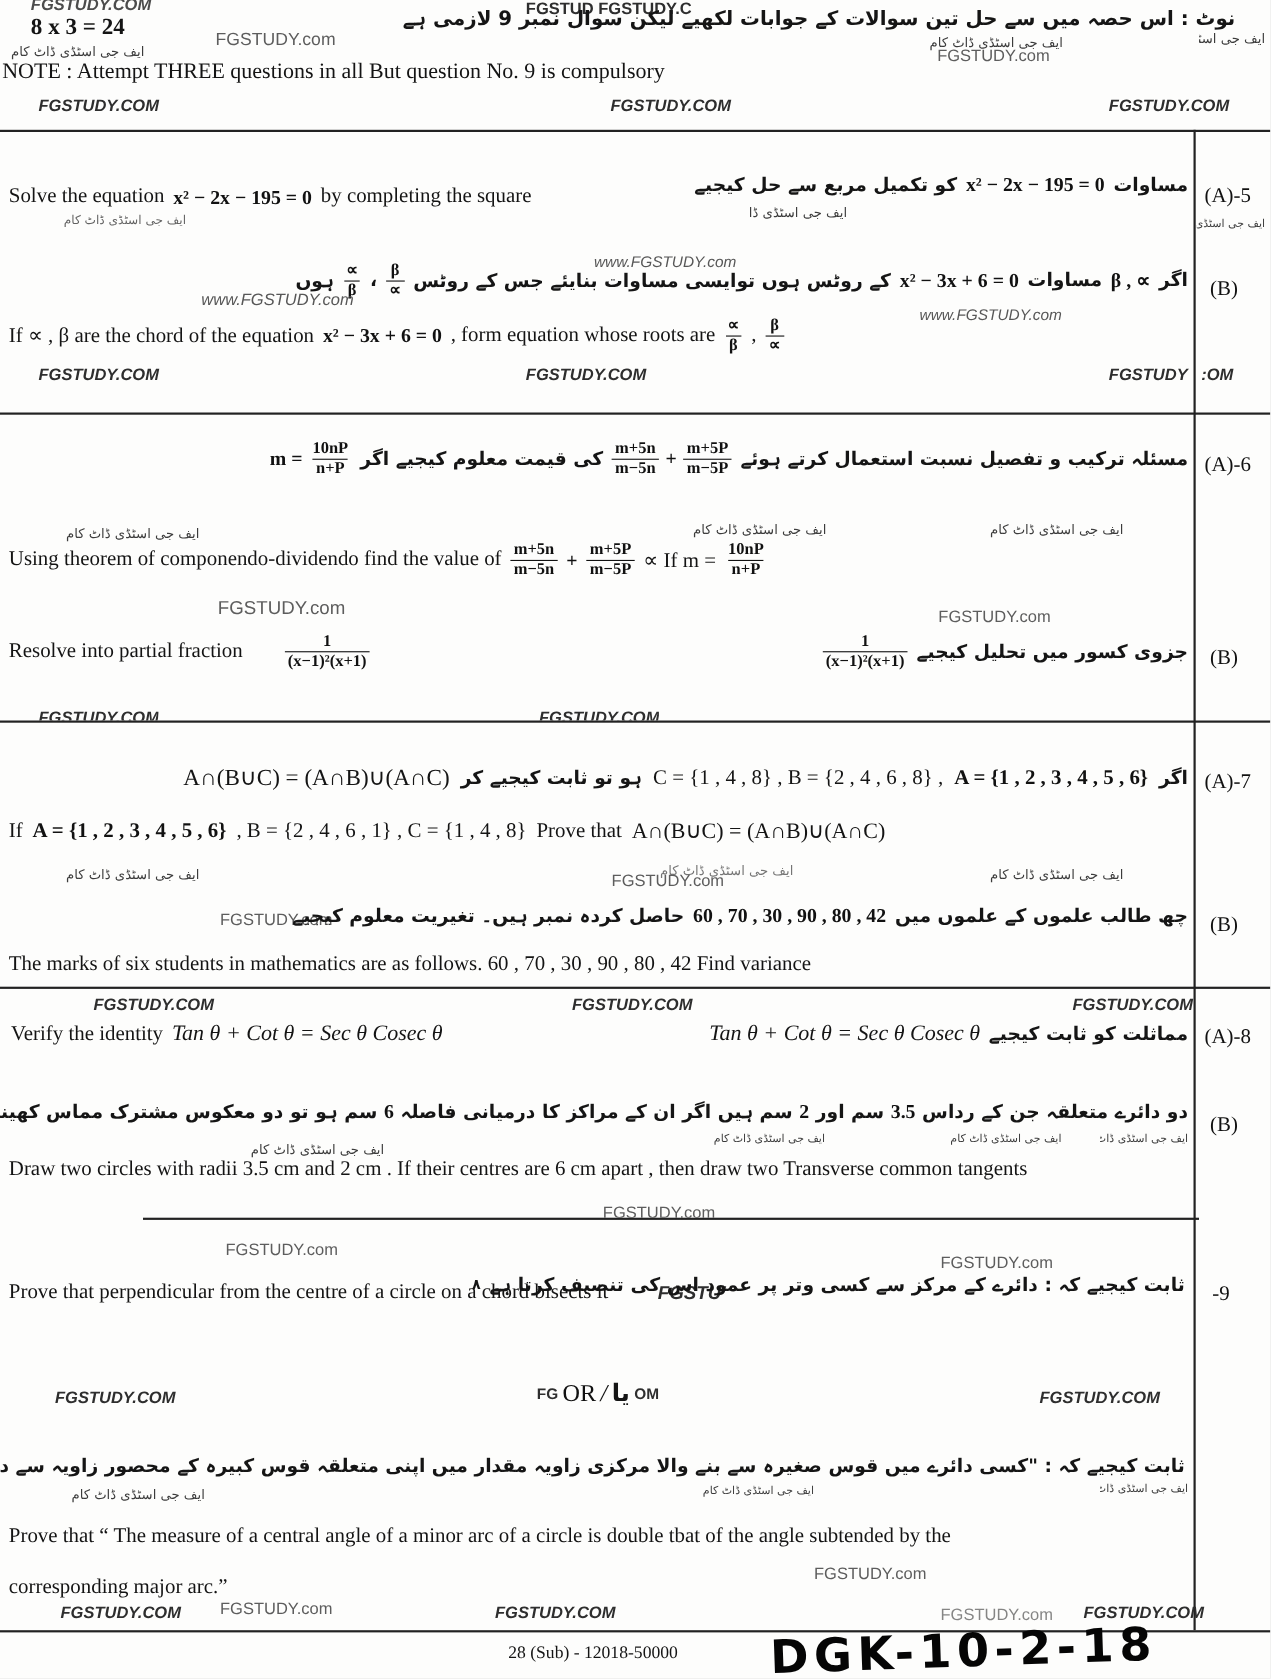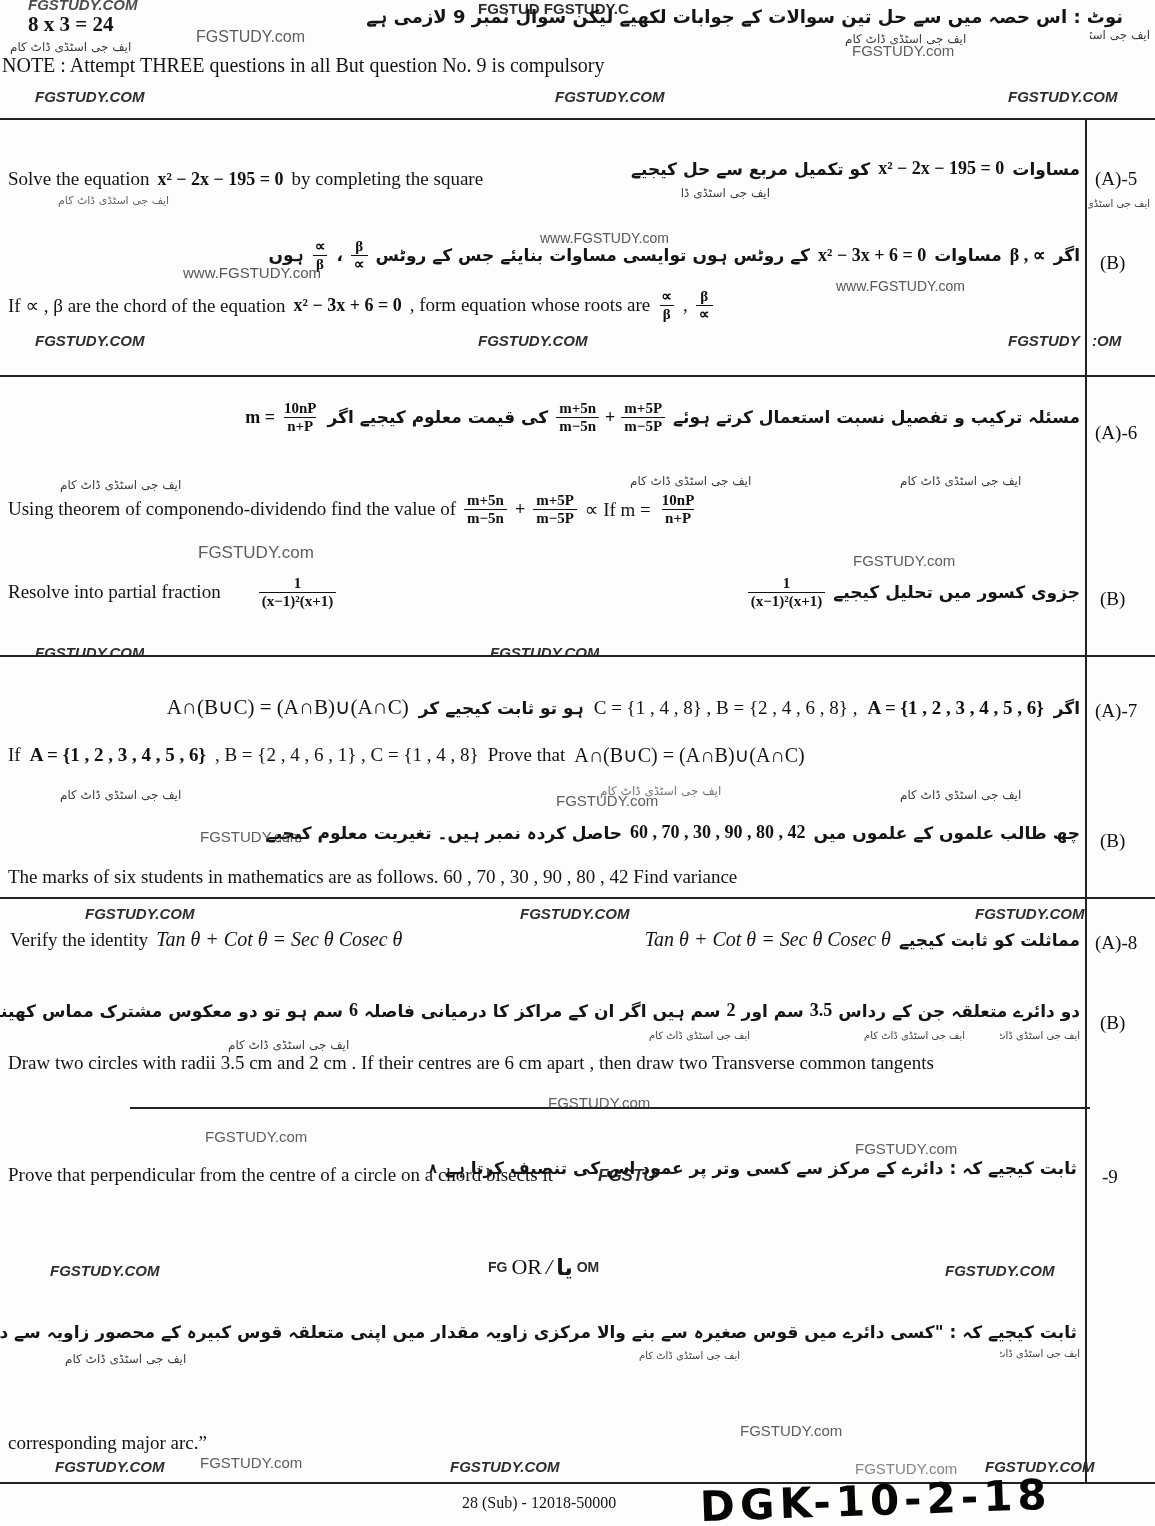--- a/index.html
+++ b/index.html
@@ -7,21 +7,21 @@
   .page{position:relative;width:1155px;height:1526px;background:#fdfdfc;margin:0 auto;
         overflow:hidden;color:#161616;}
   .abs{position:absolute;}
   .en{font-family:"Liberation Serif",serif;font-size:19px;color:#141414;white-space:nowrap;}
   .en-b{font-weight:bold;}
   .math{font-family:"Liberation Serif",serif;font-weight:bold;font-size:18px;color:#111;white-space:nowrap;}
   .urdu-t{font-family:"DejaVu Sans",sans-serif;font-size:17px;font-weight:600;color:#151515;direction:rtl;white-space:nowrap;}
   .qlabel{font-family:"Liberation Serif",serif;font-size:19px;color:#111;white-space:nowrap;}
   .wm-caps{font-family:"Liberation Sans",sans-serif;font-weight:bold;font-style:italic;font-size:15px;color:#2e2e2e;white-space:nowrap;}
   .wm-low{font-family:"Liberation Sans",sans-serif;font-size:15px;color:#5d5d5d;white-space:nowrap;}
-  .wm-www{font-family:"Liberation Sans",sans-serif;font-size:14px;color:#575757;white-space:nowrap;}
+  .wm-www{font-family:"Liberation Sans",sans-serif;font-size:14px;color:#575757;white-space:nowrap;font-style:italic;}
   .wm-urdu{font-family:"DejaVu Sans",sans-serif;font-size:12px;color:#3c3c3c;direction:rtl;white-space:nowrap;}
   .rtl-row{position:absolute;display:flex;flex-direction:row-reverse;align-items:center;gap:8px;}
   .ltr-row{position:absolute;display:flex;flex-direction:row;align-items:center;gap:8px;}
   .frac{display:inline-flex;flex-direction:column;align-items:center;line-height:1.12;
         font-family:"Liberation Serif",serif;font-weight:bold;font-size:15px;color:#111;}
   .frac .den{border-top:1.6px solid #111;padding:0 3px;}
   .frac .num{padding:0 3px;}
   .hline{position:absolute;height:2px;background:#222;}
   .vline{position:absolute;width:2px;background:#222;}
   .clip{display:inline-block;overflow:hidden;}
@@ -104,21 +104,21 @@
     <span class="frac">
       <span class="num">β</span>
       <span class="den">∝</span>
     </span>
   </div>
   <span class="abs wm-caps" style="left:35px;top:332px;">FGSTUDY.COM</span>
   <span class="abs wm-caps" style="left:478px;top:332px;">FGSTUDY.COM</span>
   <span class="abs wm-caps" style="left:1008px;top:332px;">FGSTUDY</span>
   <span class="abs wm-caps" style="left:1092px;top:332px;">:OM</span>
 
-  <span class="abs qlabel" style="left:1095px;top:422px;">(A)-6</span>
+  <span class="abs qlabel" style="left:1095px;top:412px;">(A)-6</span>
   <div class="rtl-row" style="right:75px;top:400px;">
     <span class="urdu-t">مسئلہ ترکیب و تفصیل نسبت استعمال کرتے ہوئے</span>
     <span class="ltr-row" style="position:static;gap:6px;" dir="ltr">
       <span class="frac">
         <span class="num">m+5n</span>
         <span class="den">m−5n</span>
       </span>
       <span class="math">+</span>
       <span class="frac">
         <span class="num">m+5P</span>
@@ -251,20 +251,21 @@
     <span class="ser-big" style="font-style:italic;">/</span>
     <span class="urdu-t" style="font-size:22px;">یا</span>
     <span class="wm-caps" style="font-style:normal;font-size:14px;">OM</span>
   </div>
   <span class="abs wm-caps" style="left:945px;top:1262px;">FGSTUDY.COM</span>
 
   <span class="abs urdu-t" style="right:78px;top:1322px;">ثابت کیجیے کہ :  "کسی دائرے میں قوس صغیرہ سے بنے والا مرکزی زاویہ مقدار میں اپنی متعلقہ قوس کبیرہ کے محصور زاویہ سے دو گنا ہوتا ہے"</span>
   <span class="abs wm-urdu" style="left:65px;top:1352px;">ایف جی اسٹڈی ڈاٹ کام</span>
   <span class="abs wm-urdu clip" style="left:620px;top:1350px;width:120px;font-size:10px;">ایف جی اسٹڈی ڈاٹ کام</span>
   <span class="abs wm-urdu clip" style="left:1000px;top:1348px;width:80px;font-size:10px;">ایف جی اسٹڈی ڈاٹ کام</span>
+  <span class="abs en" style="left:8px;top:1386px;">Prove that  “ The measure of a central angle of a minor arc of a circle is double tbat of the angle subtended by the</span>
   <span class="abs wm-low" style="left:740px;top:1422px;">FGSTUDY.com</span>
   <span class="abs en" style="left:8px;top:1432px;">corresponding major arc.”</span>
 
   <span class="abs wm-caps" style="left:55px;top:1458px;">FGSTUDY.COM</span>
   <span class="abs wm-low" style="left:200px;top:1454px;">FGSTUDY.com</span>
   <span class="abs wm-caps" style="left:450px;top:1458px;">FGSTUDY.COM</span>
   <span class="abs wm-low" style="left:855px;top:1460px;opacity:.75;">FGSTUDY.com</span>
   <span class="abs wm-caps" style="left:985px;top:1458px;">FGSTUDY.COM</span>
   <span class="abs en" style="left:462px;top:1494px;font-size:16px;">28 (Sub) - 12018-50000</span>
   <span class="abs handw" style="left:700px;top:1476px;">DGK-10-2-18</span>

